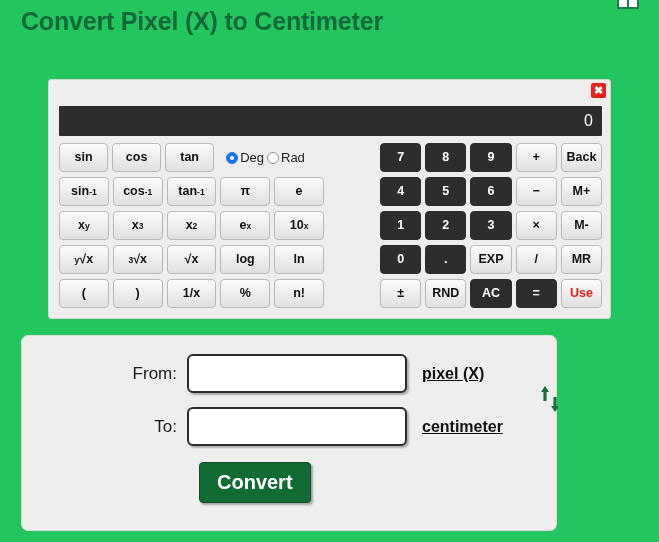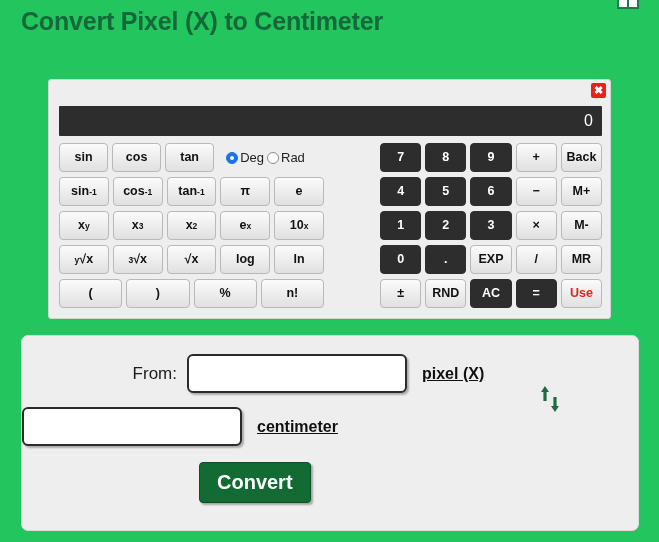--- a/index.html
+++ b/index.html
@@ -114,21 +114,21 @@
   }
   .radio.on { border-color: #1a73e8; background: #1a73e8; }
   .radio.on::after {
     content: ""; position: absolute; left: 3px; top: 3px;
     width: 4px; height: 4px; border-radius: 50%; background: #fff;
   }
 
   
   .form-panel {
     position: absolute; left: 21px; top: 335px;
-    width: 618px; height: 196px;
+    width: 536px; height: 196px;
     background: #efeeee;
     border: 1px solid #dcdcdc;
     border-radius: 7px;
   }
   .frow { position: absolute; display: flex; align-items: center; }
   .frow.r1 { left: 0; top: 18px; }
   .frow.r2 { left: 0; top: 71px; }
   .flabel {
     width: 165px; text-align: right; padding-right: 10px;
     font-size: 17px; color: #1c1c1c;
@@ -254,20 +254,21 @@
             <span>√</span>
             <span>x</span>
           </div>
         <div class="btn">log</div>
         <div class="btn">ln</div>
       </div>
 
       <div class="krow">
         <div class="btn">(</div>
         <div class="btn">)</div>
+        <div class="btn">1/x</div>
         <div class="btn">%</div>
         <div class="btn">n!</div>
       </div>
     </div>
 
     <div class="keys-right">
       <div class="krow">
         <div class="btn dark">7</div>
         <div class="btn dark">8</div>
         <div class="btn dark">9</div>
@@ -307,20 +308,21 @@
 
   <div class="form-panel">
 
     <div class="frow r1">
       <div class="flabel">From:</div>
       <input class="finput" type="text" value="" style="">
       <div class="funit">pixel (X)</div>
     </div>
 
     <div class="frow r2">
+      <div class="flabel">To:</div>
       <input class="finput" type="text" value="" style="">
       <div class="funit">centimeter</div>
     </div>
 
     <div class="swap-icon">
       <svg width="26" height="30" viewBox="0 0 26 30" xmlns="http://www.w3.org/2000/svg">
         <g fill="#1d6b45">
           <polygon points="7,2 11,8 8.6,8 8.6,17 5.4,17 5.4,8 3,8"></polygon>
           <polygon points="17,28 13,22 15.4,22 15.4,13 18.6,13 18.6,22 21,22"></polygon>
         </g>

